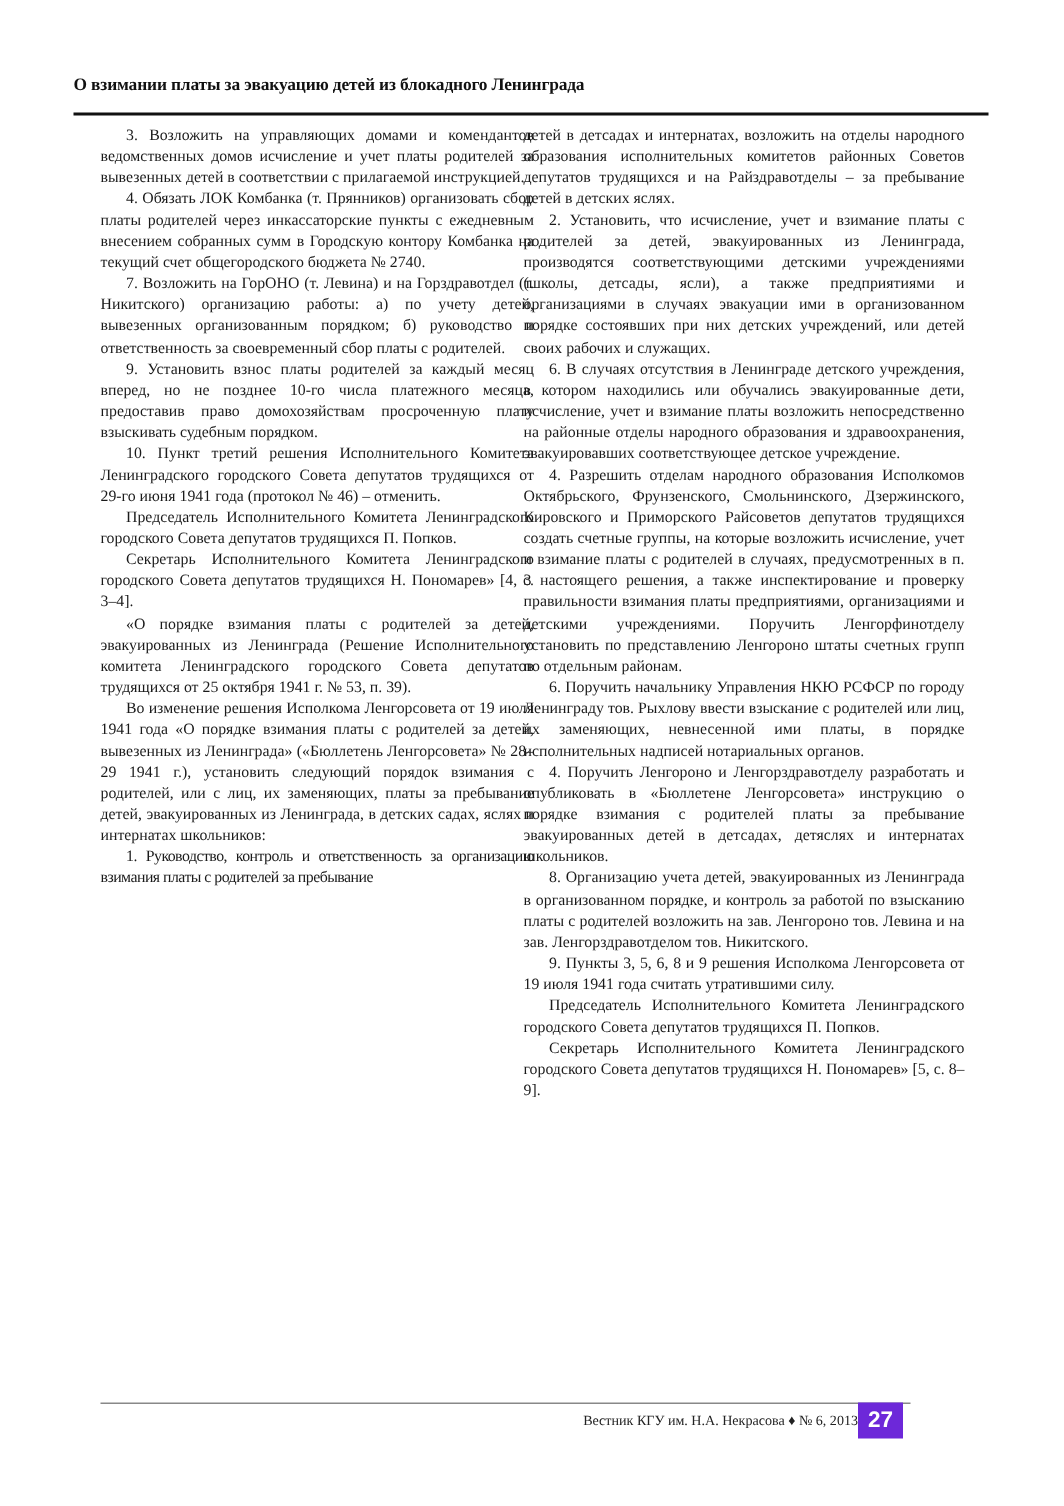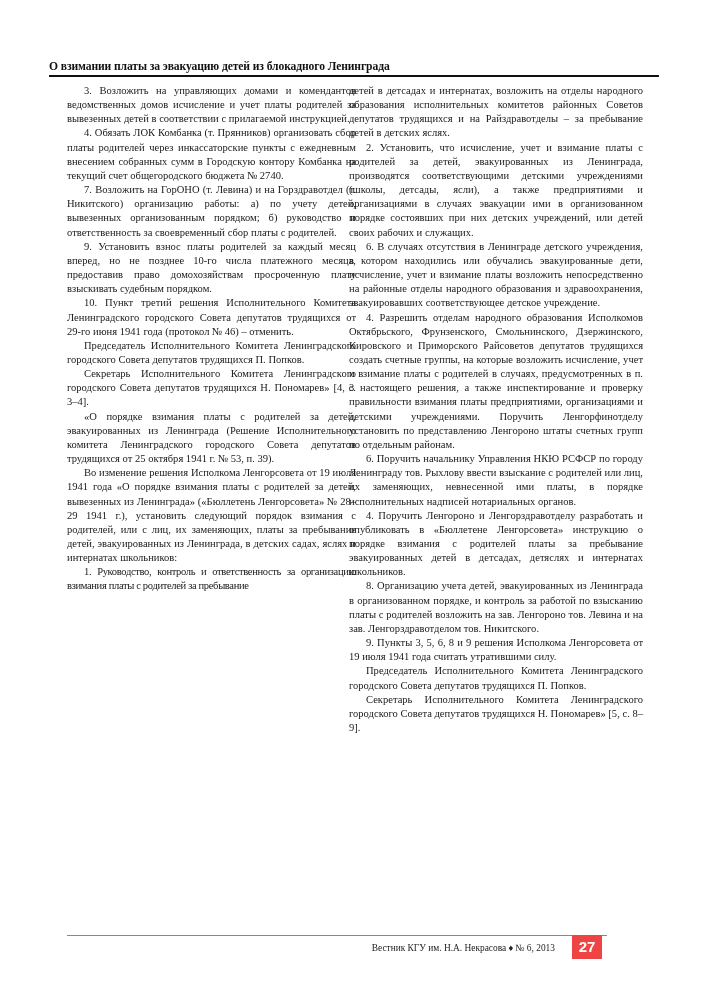--- a/index.html
+++ b/index.html
@@ -1,27 +1,27 @@
 <!DOCTYPE html>
 <html><head>
 <meta charset="utf-8">
 <style>
   html, body { margin: 0; padding: 0; background: #ffffff; }
   body { width: 709px; height: 1004px; position: relative; overflow: hidden; font-family: "Liberation Serif", serif; color: #1a1a1a; }
-  .header-title { position: absolute; left: 49px; top: 60px; font-family: "Liberation Serif", serif; font-weight: bold; font-size: 11.6px; letter-spacing: -0.1px; color: #111; white-space: nowrap; }
+  .header-title { position: absolute; left: 49px; top: 50px; font-family: "Liberation Serif", serif; font-weight: bold; font-size: 11.6px; letter-spacing: -0.1px; color: #111; white-space: nowrap; }
   .header-rule { position: absolute; left: 49px; top: 75px; width: 610px; height: 2px; background: #111; }
   .col { position: absolute; top: 84px; width: 289px; font-size: 10.55px; line-height: 14.15px; text-align: justify; hyphens: manual; }
   .col.left { left: 67px; }
   .col.right { left: 349px; width: 294px; }
   .col p { margin: 0; text-indent: 17px; }
   .col p.noindent { text-indent: 0; }
   .col p.tight { letter-spacing: -0.35px; }
   .footer-rule { position: absolute; left: 67px; top: 935px; width: 540px; height: 1px; background: #888; }
-  .footer-text { position: absolute; right: 154px; top: 943px; font-size: 9.4px; color: #222; white-space: nowrap; }
-  .page-num { position: absolute; left: 572px; top: 935px; width: 30px; height: 24px; background: #ef4444; color: #fff; font-family: "Liberation Sans", sans-serif; font-weight: bold; font-size: 15px; line-height: 24px; text-align: center; }
+  .footer-text { position: absolute; right: 137px; top: 943px; font-size: 9.4px; color: #222; white-space: nowrap; }
+  .page-num { position: absolute; left: 572px; top: 935px; width: 30px; height: 24px; background: #6d28d9; color: #fff; font-family: "Liberation Sans", sans-serif; font-weight: bold; font-size: 15px; line-height: 24px; text-align: center; }
 </style>
 </head>
 <body>
 
 <div>
   <div class="header-title">О взимании платы за эвакуацию детей из блокадного Ленинграда</div>
   <div class="header-rule"></div>
 </div>
 
 <div class="col left">

